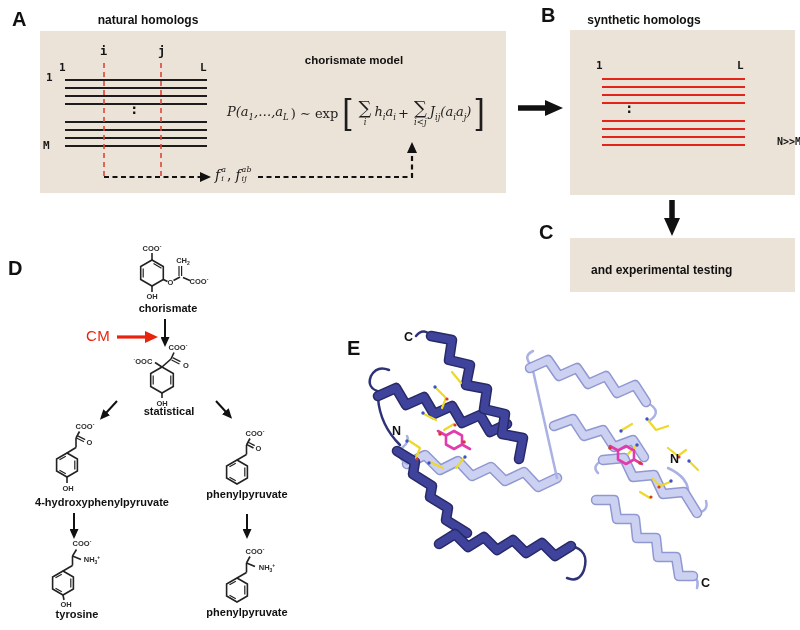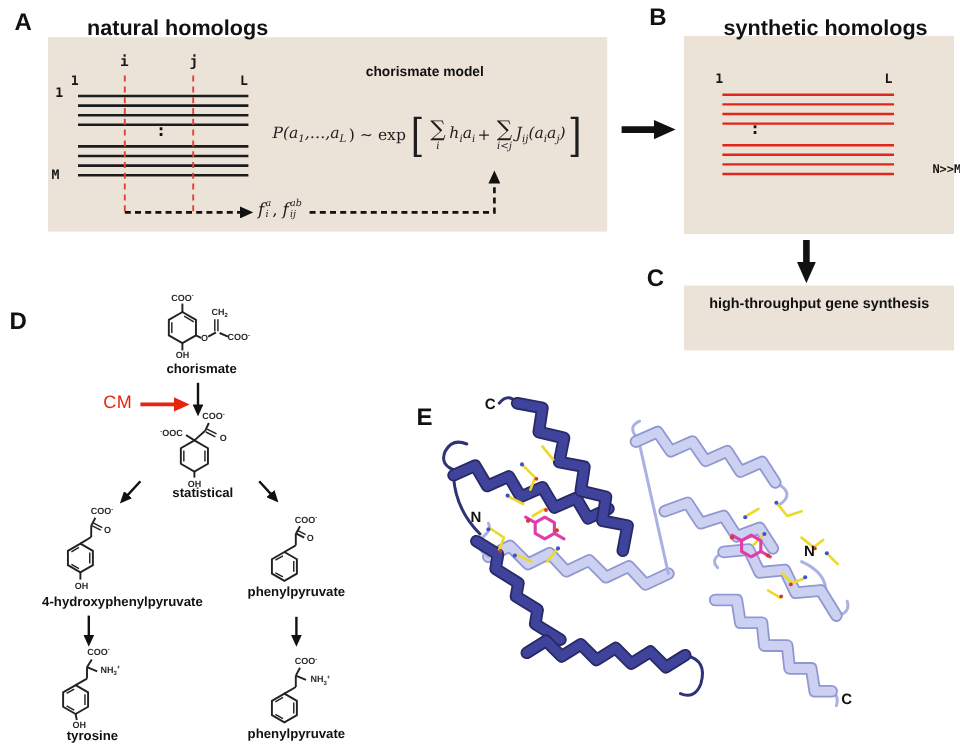--- a/index.html
+++ b/index.html
@@ -3,21 +3,21 @@
 <meta charset="utf-8">
 <style>
   html,body{margin:0;padding:0;background:#fff;}
   #stage{position:relative;width:800px;height:630px;background:#ffffff;overflow:hidden;
          font-family:"Liberation Sans",sans-serif;color:#111;}
   .box{position:absolute;background:#ece3d8;}
   svg{position:absolute;left:0;top:0;}
   .t{position:absolute;white-space:nowrap;}
   .ctr{transform:translateX(-50%);}
   .panel-label{font-size:20px;font-weight:bold;color:#111;}
-  .title{font-size:18px;font-weight:bold;}
+  .title{font-size:12px;font-weight:bold;}
   .mono{font-family:"DejaVu Sans Mono",monospace;font-weight:bold;font-size:11px;color:#161616;}
   .dots{font-family:"DejaVu Sans Mono",monospace;font-weight:bold;font-size:14px;}
   .cname{font-size:11px;font-weight:bold;color:#111;}
   .chem{position:absolute;font-size:7.5px;font-weight:bold;color:#2b2b2b;transform:translate(-50%,-50%);white-space:nowrap;}
   .chem sup{font-size:5px;vertical-align:3px;}
   .chem sub{font-size:5px;vertical-align:-2px;}
   .cm{font-size:15px;color:#e8230e;letter-spacing:0.5px;}
   .eq{position:absolute;display:flex;align-items:center;font-family:"DejaVu Serif",serif;
       font-size:13px;height:46px;color:#1d1d1d;text-align:right;}
   .eq .it{font-style:italic;}
@@ -307,27 +307,27 @@
         <span>i</span>
       </span>
     <span>,</span>
     <span class="it" style="margin-left:4px">f</span>
     <span class="fss">
         <span>ab</span>
         <span>ij</span>
       </span>
   </div>
 
-  <span class="t title ctr" style="left:688px;top:13px">synthetic homologs</span>
+  <span class="t title ctr" style="left:644px;top:13px">synthetic homologs</span>
   <span class="t mono" style="left:596px;top:59px">1</span>
   <span class="t mono" style="left:737px;top:59px">L</span>
   <span class="t dots" style="left:625px;top:100px;color:#161616">:</span>
   <span class="t mono" style="left:777px;top:136px;font-size:10px">N&gt;&gt;M</span>
 
-  <div class="t cline" style="left:591px;top:245px">high-throughput gene synthesis</div>
+  <div class="t cline" style="left:591px;top:262px">and experimental testing</div>
 
   <span class="t cm" style="left:86px;top:327px">CM</span>
   <span class="t cname ctr" style="left:168px;top:302px">chorismate</span>
   <span class="t cname ctr" style="left:169px;top:405px">statistical</span>
   <span class="t cname ctr" style="left:102px;top:496px">4-hydroxyphenylpyruvate</span>
   <span class="t cname ctr" style="left:247px;top:488px">phenylpyruvate</span>
   <span class="t cname ctr" style="left:77px;top:608px">tyrosine</span>
   <span class="t cname ctr" style="left:247px;top:606px">phenylpyruvate</span>
 
   <span class="chem" style="left:152px;top:248px"><span>COO</span><sup>-</sup></span>

